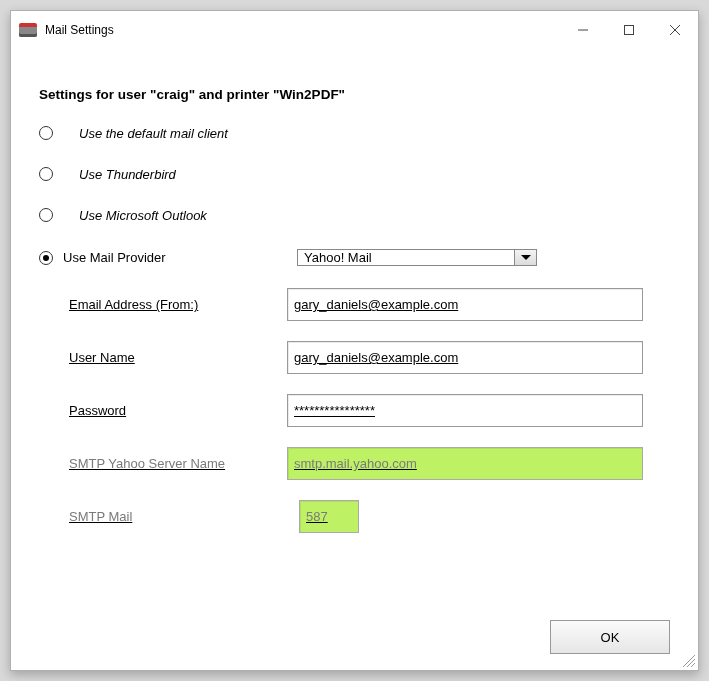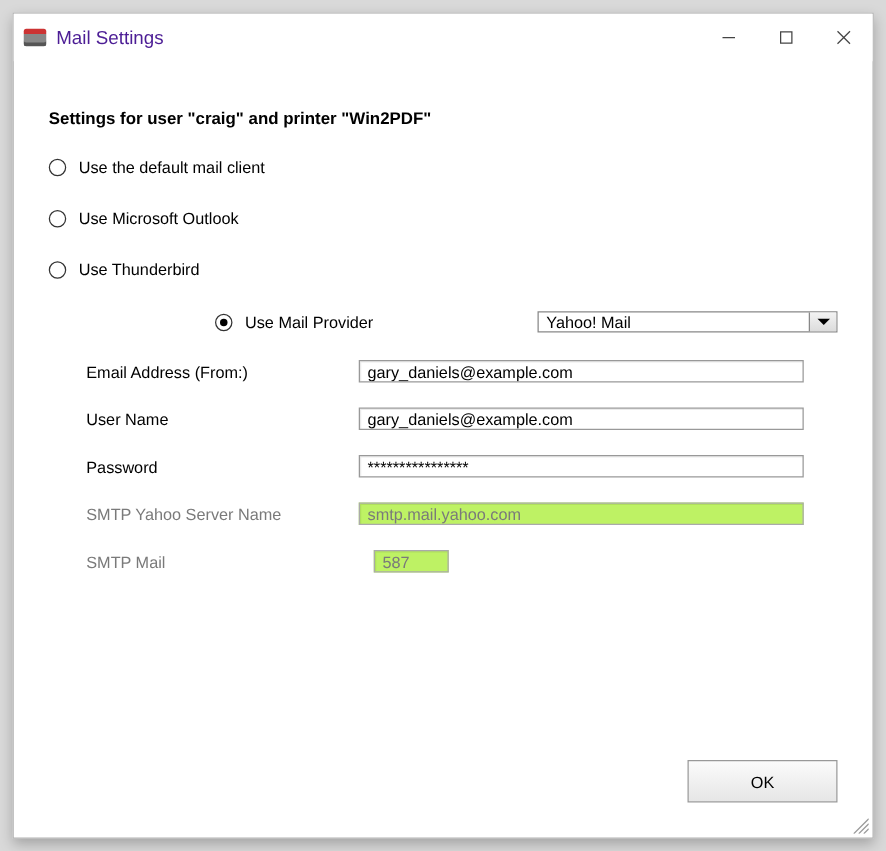--- a/index.html
+++ b/index.html
@@ -28,44 +28,45 @@
   }
   .titlebar .appicon {
     width: 18px; height: 14px;
     margin-right: 8px;
     background: linear-gradient(#c33 0 4px, #888 4px 14px);
     border-radius: 2px;
     box-shadow: inset 0 -3px 0 #555;
   }
   .titlebar .title {
     flex: 1;
-    font-size: 15px;
-    color: #4c1d95;
+    font-size: 12px;
+    color: #000000;
     font-weight: 400;
   }
   .winbtns { display: flex; height: 100%; }
   .winbtn {
     width: 46px; height: 100%;
     display: flex; align-items: center; justify-content: center;
     color: #555;
   }
   .winbtn svg { stroke: #444; stroke-width: 1; fill: none; }
   .body {
     padding: 20px 28px 20px 28px;
   }
   .heading {
     font-weight: 700;
     font-size: 13.5px;
     margin: 18px 0 24px 0;
   }
   .radio-row {
     display: flex;
-    align-items: center;
+    align-items: flex-start;
     margin: 0 0 26px 0;
-    gap: 10px;
+    gap: 26px;
+    font-style: italic;
   }
   .radio {
     width: 14px; height: 14px;
     border: 1px solid #333;
     border-radius: 50%;
     background: #fff;
     display: inline-flex; align-items: center; justify-content: center;
     flex: 0 0 auto;
   }
   .radio.checked::after {
@@ -75,31 +76,32 @@
     border-radius: 50%;
   }
   .radio-label { font-size: 13px; }
   .form-grid {
     display: grid;
     grid-template-columns: 218px 1fr;
     row-gap: 20px;
     align-items: center;
     margin-left: 30px;
     margin-top: 6px;
+    text-decoration: underline;
   }
   .form-grid .lbl {
     font-size: 13px;
     color: #000;
   }
   .form-grid .lbl.disabled,
   input.disabled {
     color: #7a7a7a;
   }
   input.textfield {
-    height: 18px;
+    height: 33px;
     border: 1px solid #999;
     box-shadow: inset 1px 1px 0 rgba(0,0,0,0.08);
     font-family: inherit;
     font-size: 13px;
     padding: 2px 6px;
     background: #fff;
     width: 356px;
   }
   input.textfield.disabled {
     background: #bef264;
@@ -130,30 +132,29 @@
   .combo-wrap .combo-btn::after {
     content: "";
     border-left: 5px solid transparent;
     border-right: 5px solid transparent;
     border-top: 5px solid #000;
   }
   .provider-row {
     display: flex;
     align-items: center;
     margin-bottom: 22px;
-    justify-content: flex-end;
   }
   .provider-row .left {
     display: flex; align-items: center; gap: 10px;
     width: 258px;
   }
   .button-row {
     position: absolute;
     right: 28px;
-    bottom: 28px;
+    bottom: 16px;
     display: flex;
     gap: 30px;
   }
   button.push {
     width: 120px;
     height: 34px;
     border: 1px solid #999;
     background: linear-gradient(#fbfbfb,#e6e6e6);
     font-family: inherit;
     font-size: 13px;
@@ -198,26 +199,26 @@
 
     <div class="heading">Settings for user "craig" and printer "Win2PDF"</div>
 
     <div class="radio-row">
       <span class="radio"></span>
       <span class="radio-label">Use the default mail client</span>
     </div>
 
     <div class="radio-row">
       <span class="radio"></span>
-      <span class="radio-label">Use Microsoft Outlook</span>
+      <span class="radio-label">Use Thunderbird</span>
     </div>
 
     <div class="radio-row">
       <span class="radio"></span>
-      <span class="radio-label">Use Thunderbird</span>
+      <span class="radio-label">Use Microsoft Outlook</span>
     </div>
 
     <div class="provider-row">
       <div class="left">
         <span class="radio checked"></span>
         <span class="radio-label">Use Mail Provider</span>
       </div>
       <div class="combo-wrap">
         <span class="combo-text">Yahoo! Mail</span>
         <span class="combo-btn"></span>

